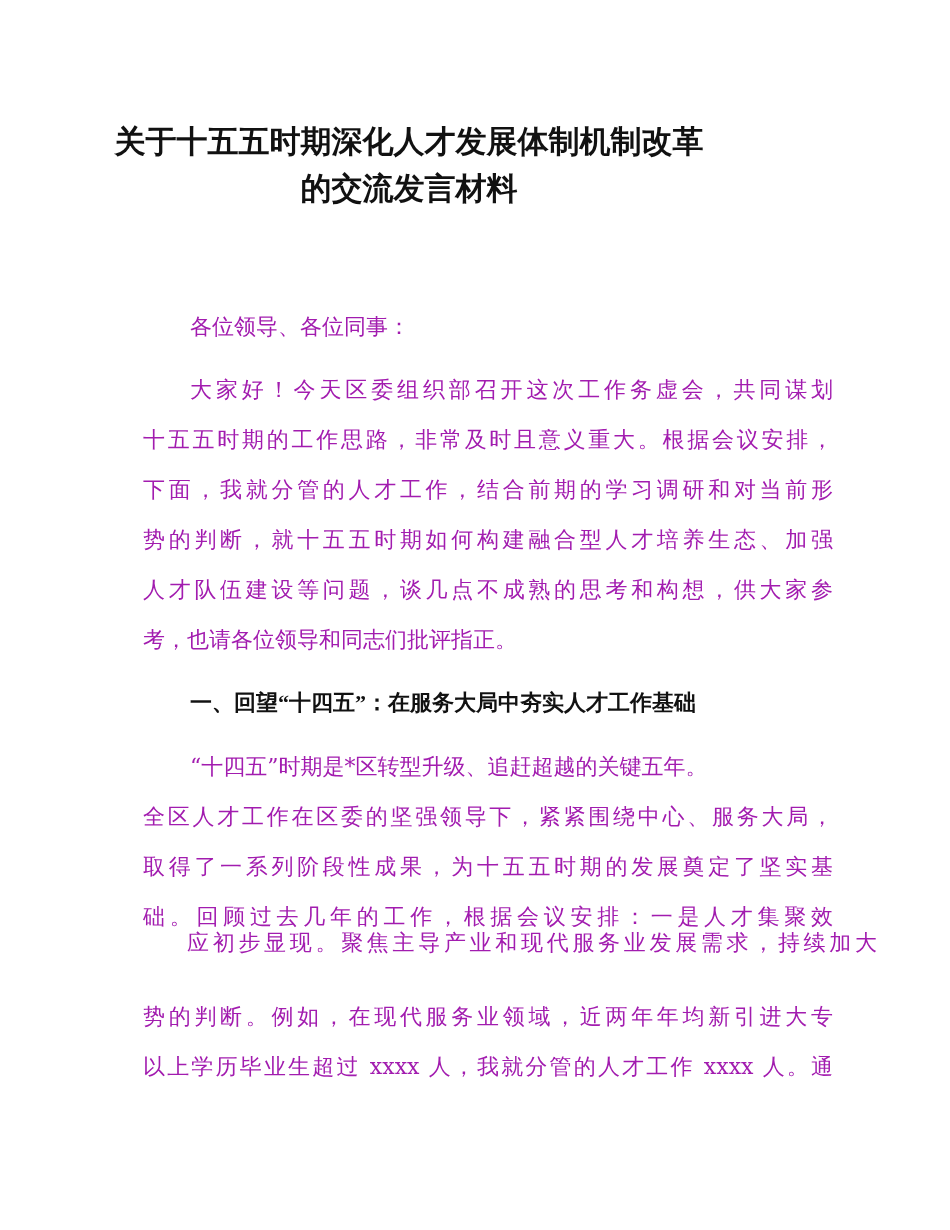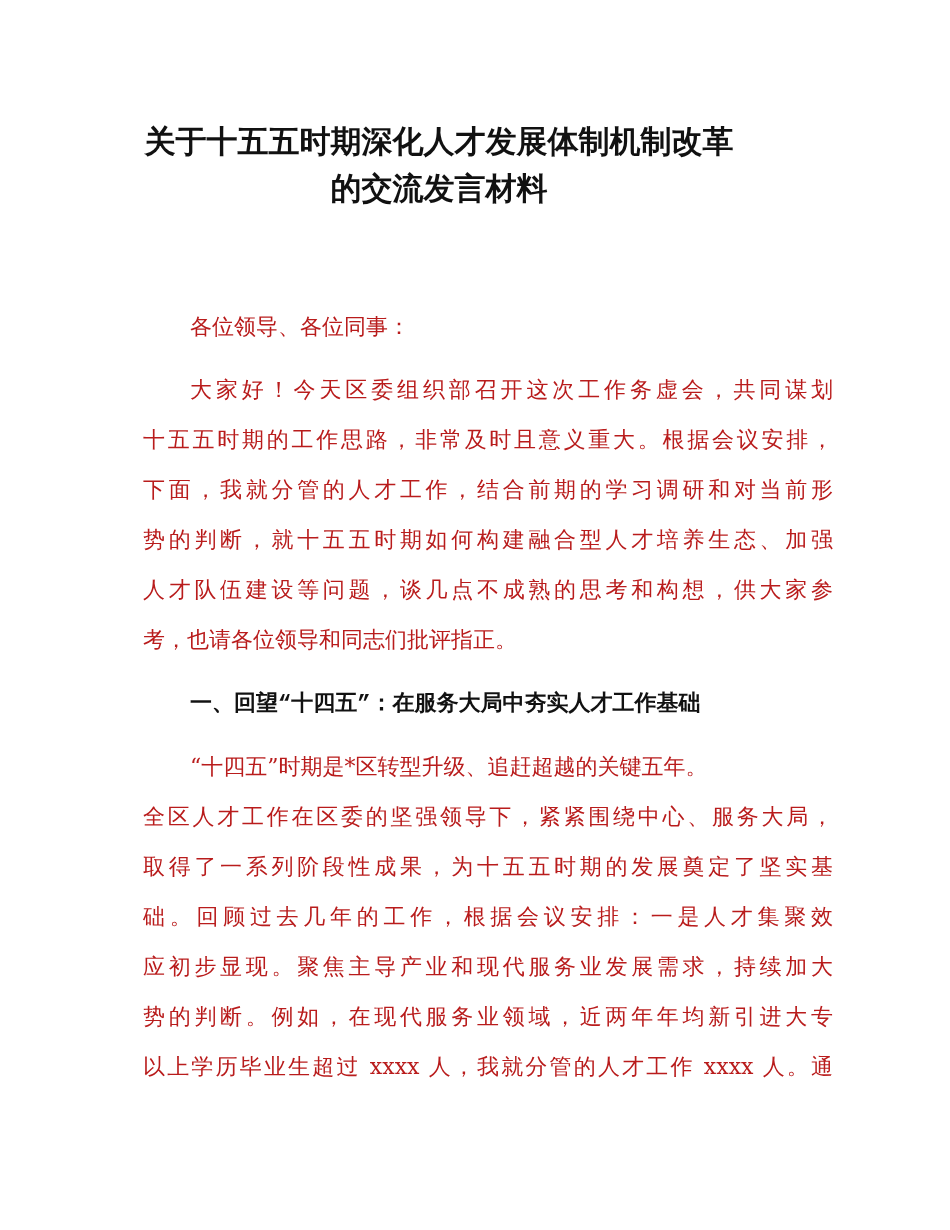--- a/index.html
+++ b/index.html
@@ -25,45 +25,44 @@
       position: absolute;
       left: 0;
       width: 818px;
       text-align: center;
       font-family: "DejaVu Sans", "Liberation Sans", sans-serif;
       font-weight: bold;
       font-size: 31px;
       letter-spacing: 0px;
       color: #111111;
       white-space: nowrap;
-      padding-left: 30px;
     }
     .line {
       position: absolute;
       left: 143px;
       width: 690px;
       font-family: "DejaVu Serif", "Liberation Serif", serif;
       font-size: 22px;
-      color: #b91c1c;
+      color: #a21caf;
       white-space: nowrap;
       text-align: justify;
       text-align-last: justify;
       letter-spacing: 0px;
     }
     .line.indent {
       left: 190px;
       width: 643px;
     }
     .line.short {
       text-align-last: left;
     }
     .heading {
       position: absolute;
       left: 190px;
-      font-family: Liberation Mono, monospace;
+      font-family: Liberation Serif, serif;
       font-weight: bold;
       font-size: 22px;
       color: #111111;
       white-space: nowrap;
     }
   </style>
 </head>
 <body>
 
 <div class="page">
@@ -79,17 +78,17 @@
   <div class="line" style="top:475px;">下面，我就分管的人才工作，结合前期的学习调研和对当前形</div>
   <div class="line" style="top:575px;">人才队伍建设等问题，谈几点不成熟的思考和构想，供大家参</div>
   <div class="line short" style="top:625px;">考，也请各位领导和同志们批评指正。</div>
 
   <div class="heading" style="top:688px;">一、回望“十四五”：在服务大局中夯实人才工作基础</div>
 
   <div class="line indent short" style="top:752px;">“十四五”时期是*区转型升级、追赶超越的关键五年。</div>
   <div class="line" style="top:802px;">全区人才工作在区委的坚强领导下，紧紧围绕中心、服务大局，</div>
   <div class="line" style="top:852px;">取得了一系列阶段性成果，为十五五时期的发展奠定了坚实基</div>
   <div class="line" style="top:902px;">础。回顾过去几年的工作，根据会议安排：一是人才集聚效</div>
-  <div class="line" style="top:952px;">应初步显现。聚焦主导产业和现代服务业发展需求，持续加大</div>
+  <div class="line" style="top:928px;margin-left:44px;">应初步显现。聚焦主导产业和现代服务业发展需求，持续加大</div>
   <div class="line" style="top:1002px;">势的判断。例如，在现代服务业领域，近两年年均新引进大专</div>
   <div class="line" style="top:1052px;">以上学历毕业生超过 xxxx 人，我就分管的人才工作 xxxx 人。通</div>
 
 </div>
 
 </body></html>

